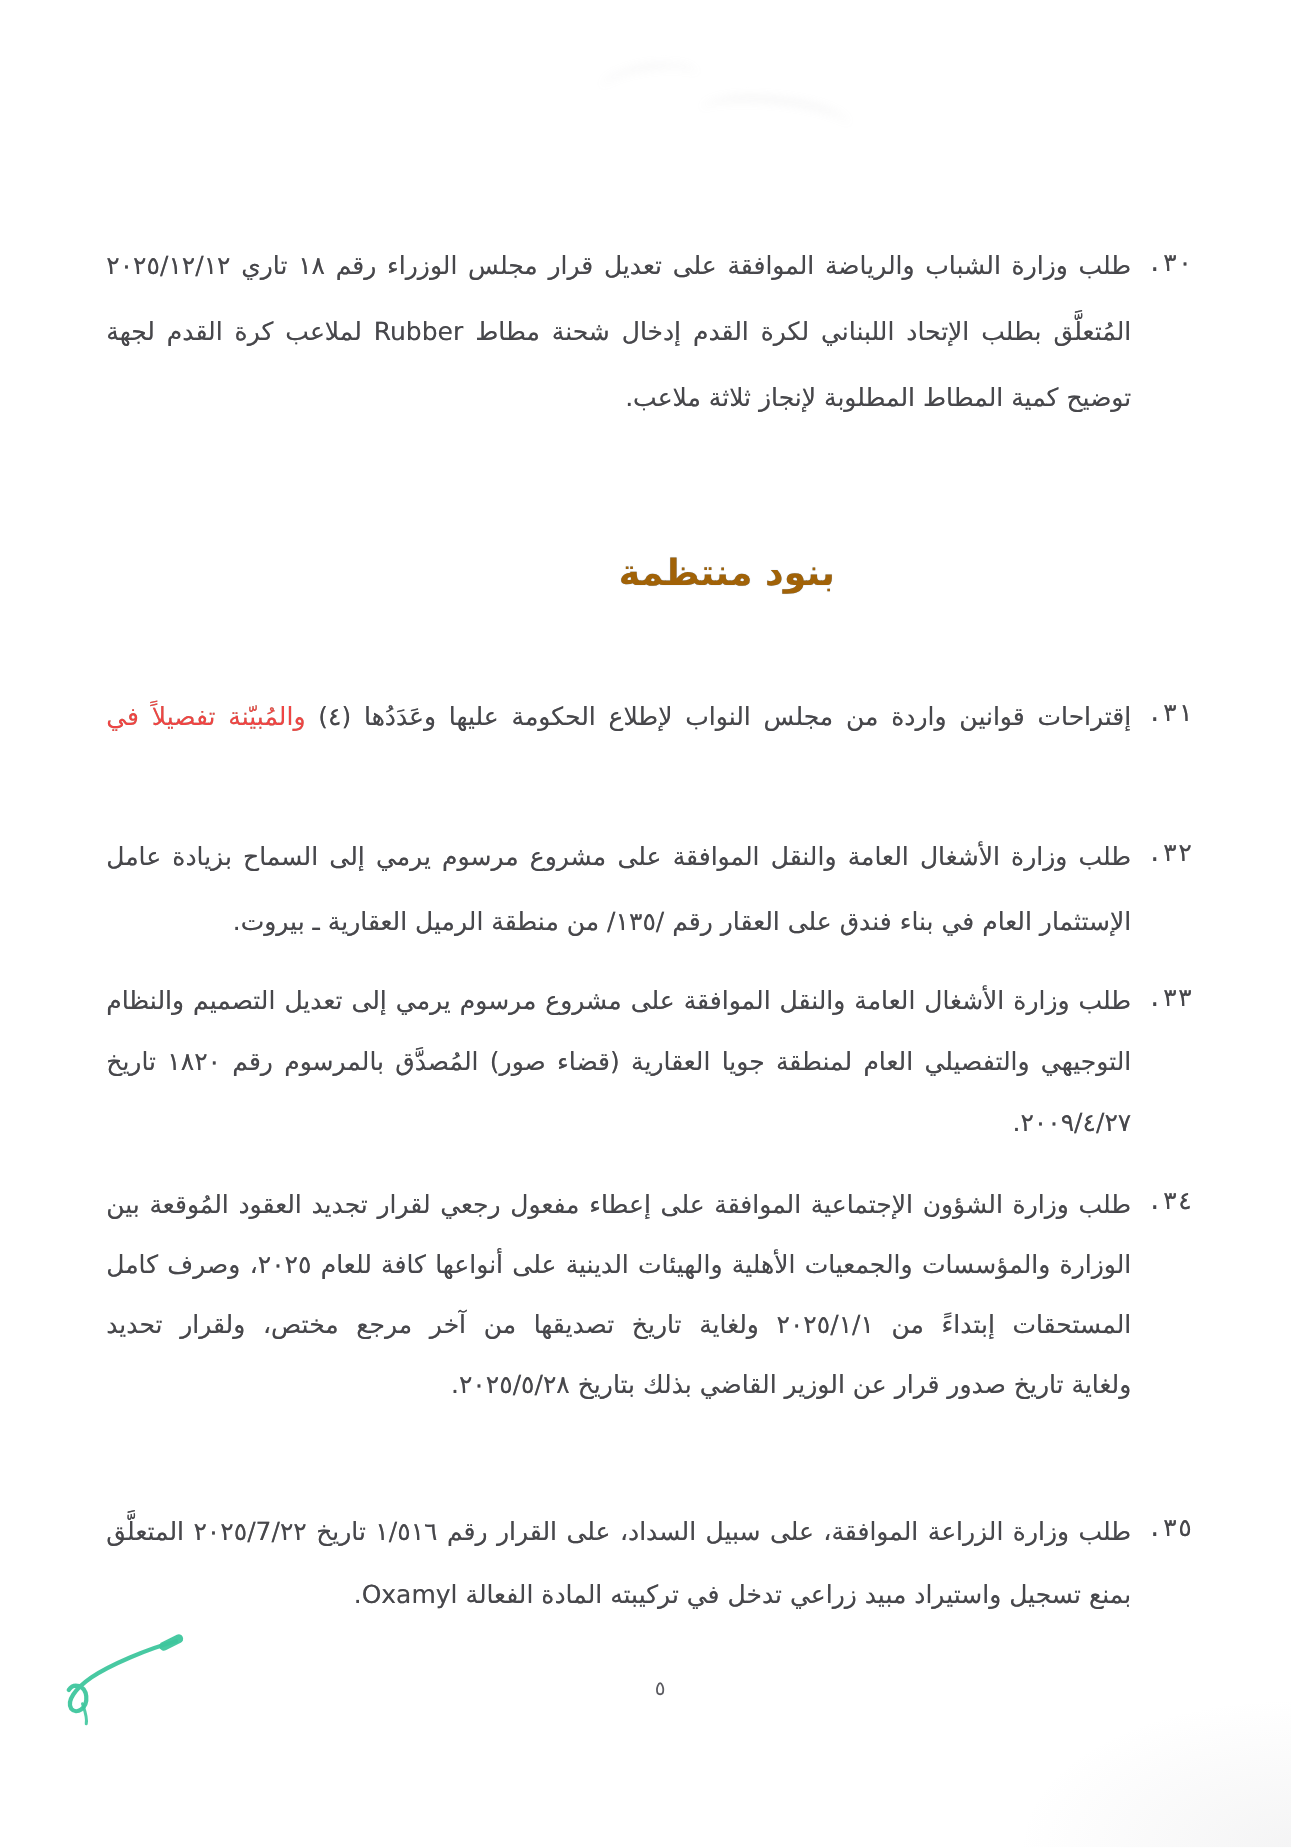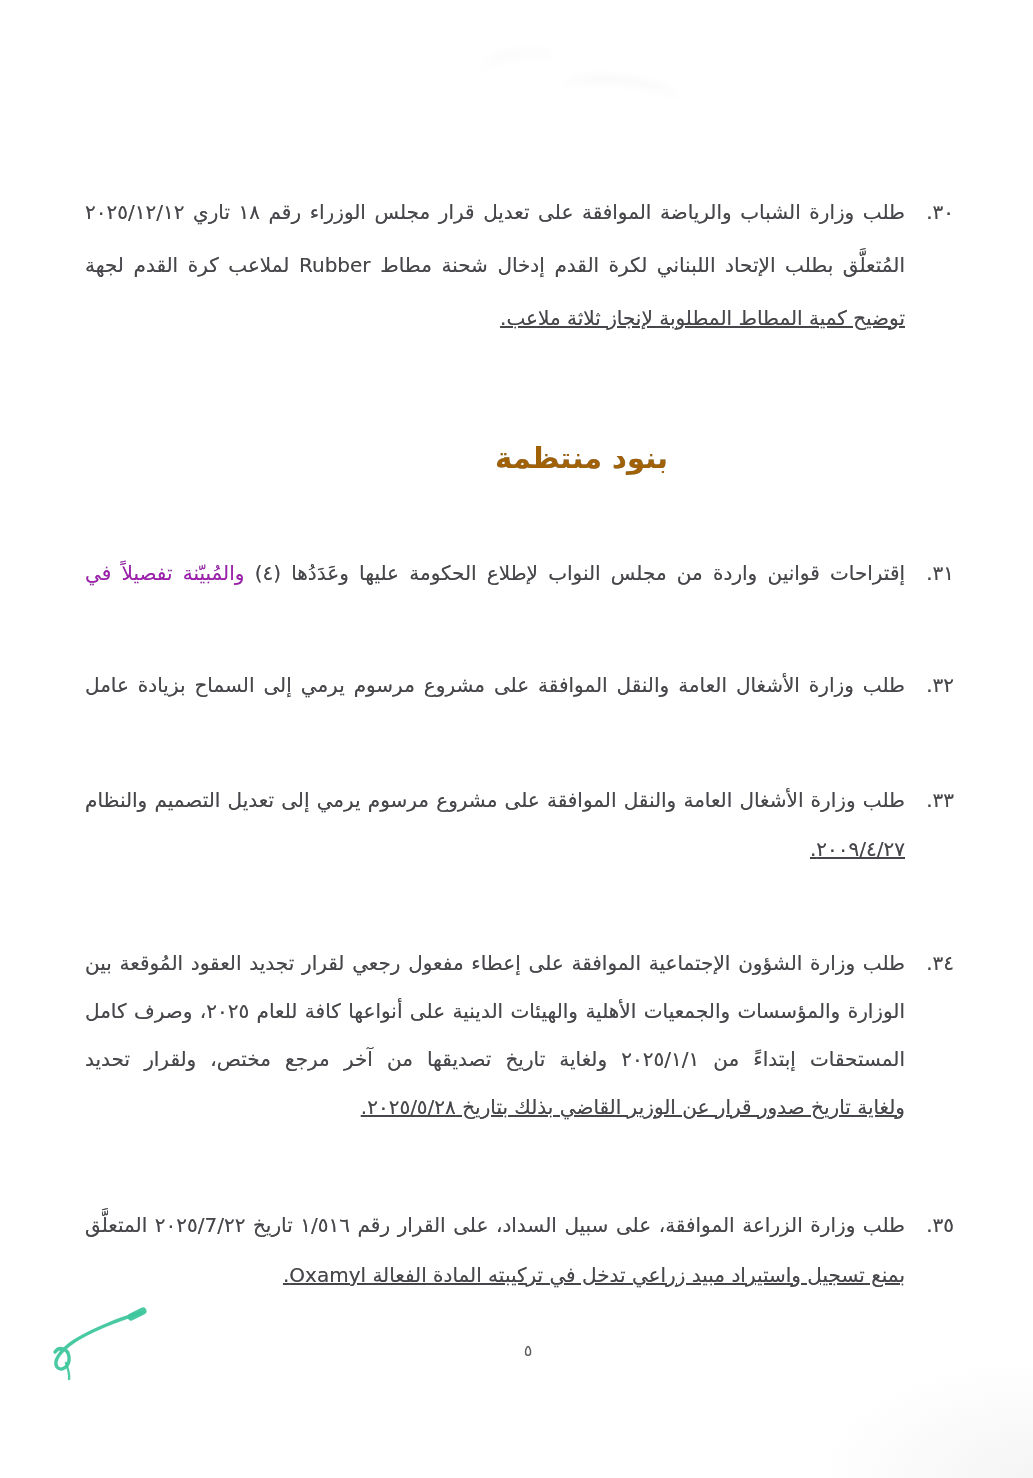--- a/index.html
+++ b/index.html
@@ -45,33 +45,33 @@
     text-shadow: 0 0 0.45px rgba(60,60,66,0.55);
   }
   .item .num {
     position: absolute;
     top: 0;
     right: -49px;
     width: 46px;
     line-height: var(--lh);
     text-align: right;
     white-space: nowrap;
+    font-family: Liberation Mono, monospace;
   }
   .item .line {
     line-height: var(--lh);
     text-align: justify;
     text-align-last: justify;
   }
   .item .line.last {
     text-align: right;
     text-align-last: right;
-    text-decoration: underline;
   }
   .green {
-    color: #a21caf;
+    color: #ef4444;
     text-shadow: 0 0 0.45px rgba(58,158,99,0.55);
   }
   .heading {
     position: absolute;
     top: 441px;
     left: 130px;
     right: 0;
     text-align: center;
     font-size: 29px;
     font-weight: bold;
@@ -124,25 +124,27 @@
     <span class="num">٣١.</span>
     <div class="line">
       <span>إقتراحات قوانين واردة من مجلس النواب لإطلاع الحكومة عليها وعَدَدُها (٤)</span>
       <span class="green">والمُبيّنة تفصيلاً في</span>
     </div>
   </div>
 
   <div class="item" style="top:659px; --lh:52px">
     <span class="num">٣٢.</span>
     <div class="line">طلب وزارة الأشغال العامة والنقل الموافقة على مشروع مرسوم يرمي إلى السماح بزيادة عامل</div>
+    <div class="line last">الإستثمار العام في بناء فندق على العقار رقم /١٣٥/ من منطقة الرميل العقارية ـ بيروت.</div>
   </div>
 
   <div class="item" style="top:776px; --lh:49px">
     <span class="num">٣٣.</span>
     <div class="line">طلب وزارة الأشغال العامة والنقل الموافقة على مشروع مرسوم يرمي إلى تعديل التصميم والنظام</div>
+    <div class="line">التوجيهي والتفصيلي العام لمنطقة جويا العقارية (قضاء صور) المُصدَّق بالمرسوم رقم ١٨٢٠ تاريخ</div>
     <div class="line last">٢٠٠٩/٤/٢٧.</div>
   </div>
 
   <div class="item" style="top:939px; --lh:48px">
     <span class="num">٣٤.</span>
     <div class="line">طلب وزارة الشؤون الإجتماعية الموافقة على إعطاء مفعول رجعي لقرار تجديد العقود المُوقعة بين</div>
     <div class="line">الوزارة والمؤسسات والجمعيات الأهلية والهيئات الدينية على أنواعها كافة للعام ٢٠٢٥، وصرف كامل</div>
     <div class="line">المستحقات إبتداءً من ٢٠٢٥/١/١ ولغاية تاريخ تصديقها من آخر مرجع مختص، ولقرار تحديد</div>
     <div class="line last">ولغاية تاريخ صدور قرار عن الوزير القاضي بذلك بتاريخ ٢٠٢٥/٥/٢٨.</div>
   </div>

